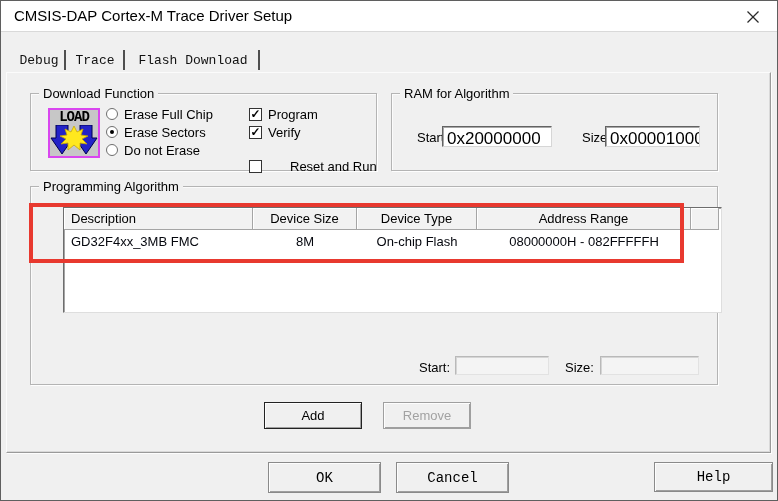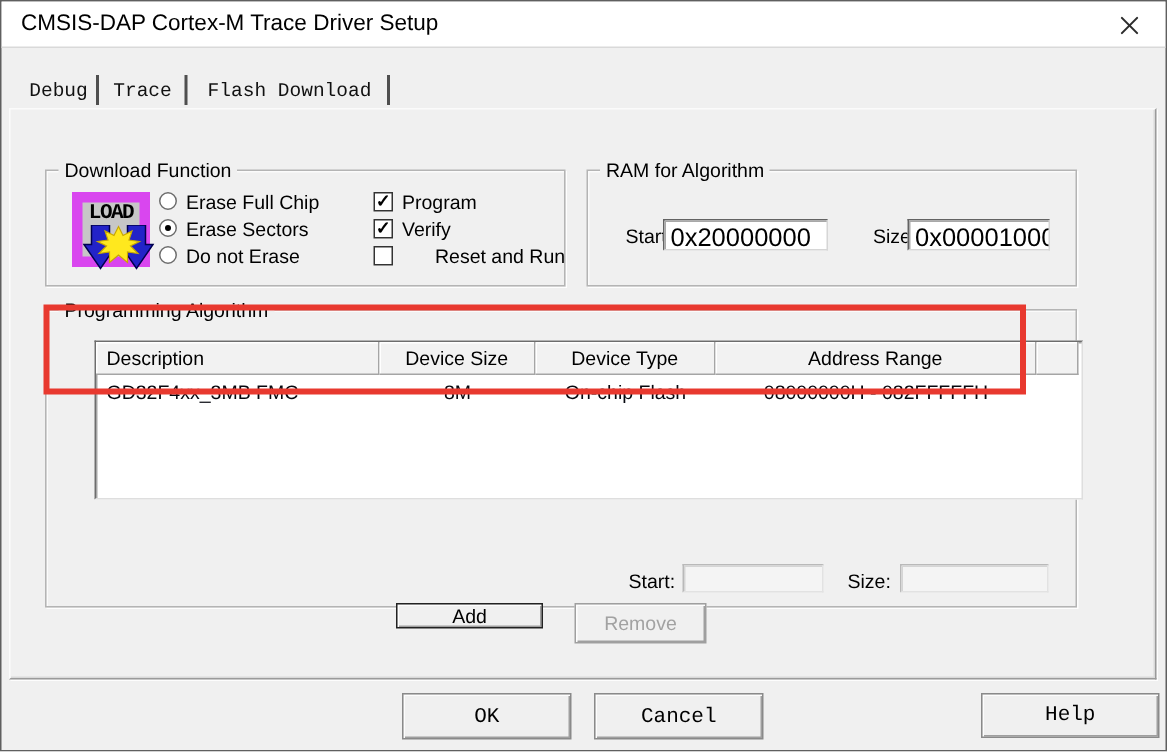--- a/index.html
+++ b/index.html
@@ -16,24 +16,24 @@
   
   .tab{position:absolute;top:48px;height:23px;display:flex;align-items:center;justify-content:center;
        font-family:"Liberation Mono","DejaVu Sans Mono",monospace;font-size:13px;white-space:nowrap;color:#111;}
   .tab-sep{position:absolute;top:49px;width:2px;height:20px;background:#4f4f4f;}
   .tab.active{font-size:13px;}
   
   .tab-panel{position:absolute;left:5px;top:71px;width:765px;height:381px;background:#f0f0f0;
      border:1px solid;border-color:#fbfbfb #9a9a9a #9a9a9a #fbfbfb;
      box-shadow:1px 1px 0 #fdfdfd, inset -1px -1px 0 #d9d9d9;}
   
-  .group{position:absolute;border:1px solid #b4b4b4;box-shadow:1px 1px 0 rgba(255,255,255,.9), inset 1px 1px 0 rgba(255,255,255,.7);margin-top:20px;}
+  .group{position:absolute;border:1px solid #b4b4b4;box-shadow:1px 1px 0 rgba(255,255,255,.9), inset 1px 1px 0 rgba(255,255,255,.7);}
   .group-label{position:absolute;top:-8px;left:8px;background:#f0f0f0;padding:0 4px;line-height:15px;white-space:nowrap;}
   
-  .load-icon{position:absolute;left:17px;top:14px;width:52px;height:50px;background:#c7c7c7;border:7px solid #d946ef;text-align:center;}
+  .load-icon{position:absolute;left:17px;top:14px;width:52px;height:50px;background:#c7c7c7;border:2px solid #d946ef;text-align:center;}
   .load-word{font-family:"Liberation Mono","DejaVu Sans Mono",monospace;font-weight:bold;font-size:14px;letter-spacing:-1px;line-height:15px;color:#000;}
   
   .ctl-row{position:absolute;height:16px;display:flex;align-items:center;gap:6px;white-space:nowrap;}
   .radio{width:12px;height:12px;border:1px solid #6e6e6e;border-radius:50%;background:#fff;position:relative;flex:0 0 auto;}
   .radio.sel::after{content:"";position:absolute;left:3px;top:3px;width:4px;height:4px;border-radius:50%;background:#000;}
   .checkbox{width:13px;height:13px;border:1px solid #333;background:#fff;display:flex;align-items:center;justify-content:center;
             font-size:12px;font-weight:bold;line-height:1;flex:0 0 auto;color:#000;}
   .checkbox .mark{margin-top:-1px;}
   
   .field{position:absolute;background:#fff;border:1px solid;border-color:#636363 #d6d6d6 #d6d6d6 #636363;
@@ -122,21 +122,21 @@
           <span class="mark">✓</span>
         </span>
       <span>Program</span>
     </div>
     <div class="ctl-row" style="left:218px;top:30px;">
       <span class="checkbox">
           <span class="mark">✓</span>
         </span>
       <span>Verify</span>
     </div>
-    <div class="ctl-row" style="left:218px;top:48px;gap:28px;">
+    <div class="ctl-row" style="left:218px;top:64px;gap:28px;">
       <span class="checkbox"></span>
       <span>Reset and Run</span>
     </div>
   </div>
 
   <div class="group" style="left:390px;top:92px;width:327px;height:78px;">
     <div class="group-label">RAM for Algorithm</div>
     <div class="flabel" style="left:25px;top:36px;">Start:</div>
     <div class="field" style="left:50px;top:32px;width:110px;height:21px;">0x20000000</div>
     <div class="flabel" style="left:190px;top:36px;">Size:</div>
@@ -163,20 +163,20 @@
     </div>
 
     <div class="flabel" style="left:388px;top:173px;">Start:</div>
     <div class="field disabled" style="left:424px;top:169px;width:94px;height:19px;"></div>
     <div class="flabel" style="left:534px;top:173px;">Size:</div>
     <div class="field disabled" style="left:569px;top:169px;width:99px;height:19px;"></div>
   </div>
 
   <div class="annot"></div>
 
-  <div class="btn default" style="left:263px;top:401px;width:98px;height:17px;">Add</div>
+  <div class="btn default" style="left:263px;top:401px;width:98px;height:27px;">Add</div>
   <div class="btn disabled" style="left:382px;top:401px;width:88px;height:27px;">Remove</div>
 
   <div class="btn mono" style="left:267px;top:461px;width:113px;height:31px;">OK</div>
   <div class="btn mono" style="left:395px;top:461px;width:113px;height:31px;">Cancel</div>
   <div class="btn mono" style="left:653px;top:461px;width:119px;height:30px;">Help</div>
 
 </div>
 
 </body></html>

